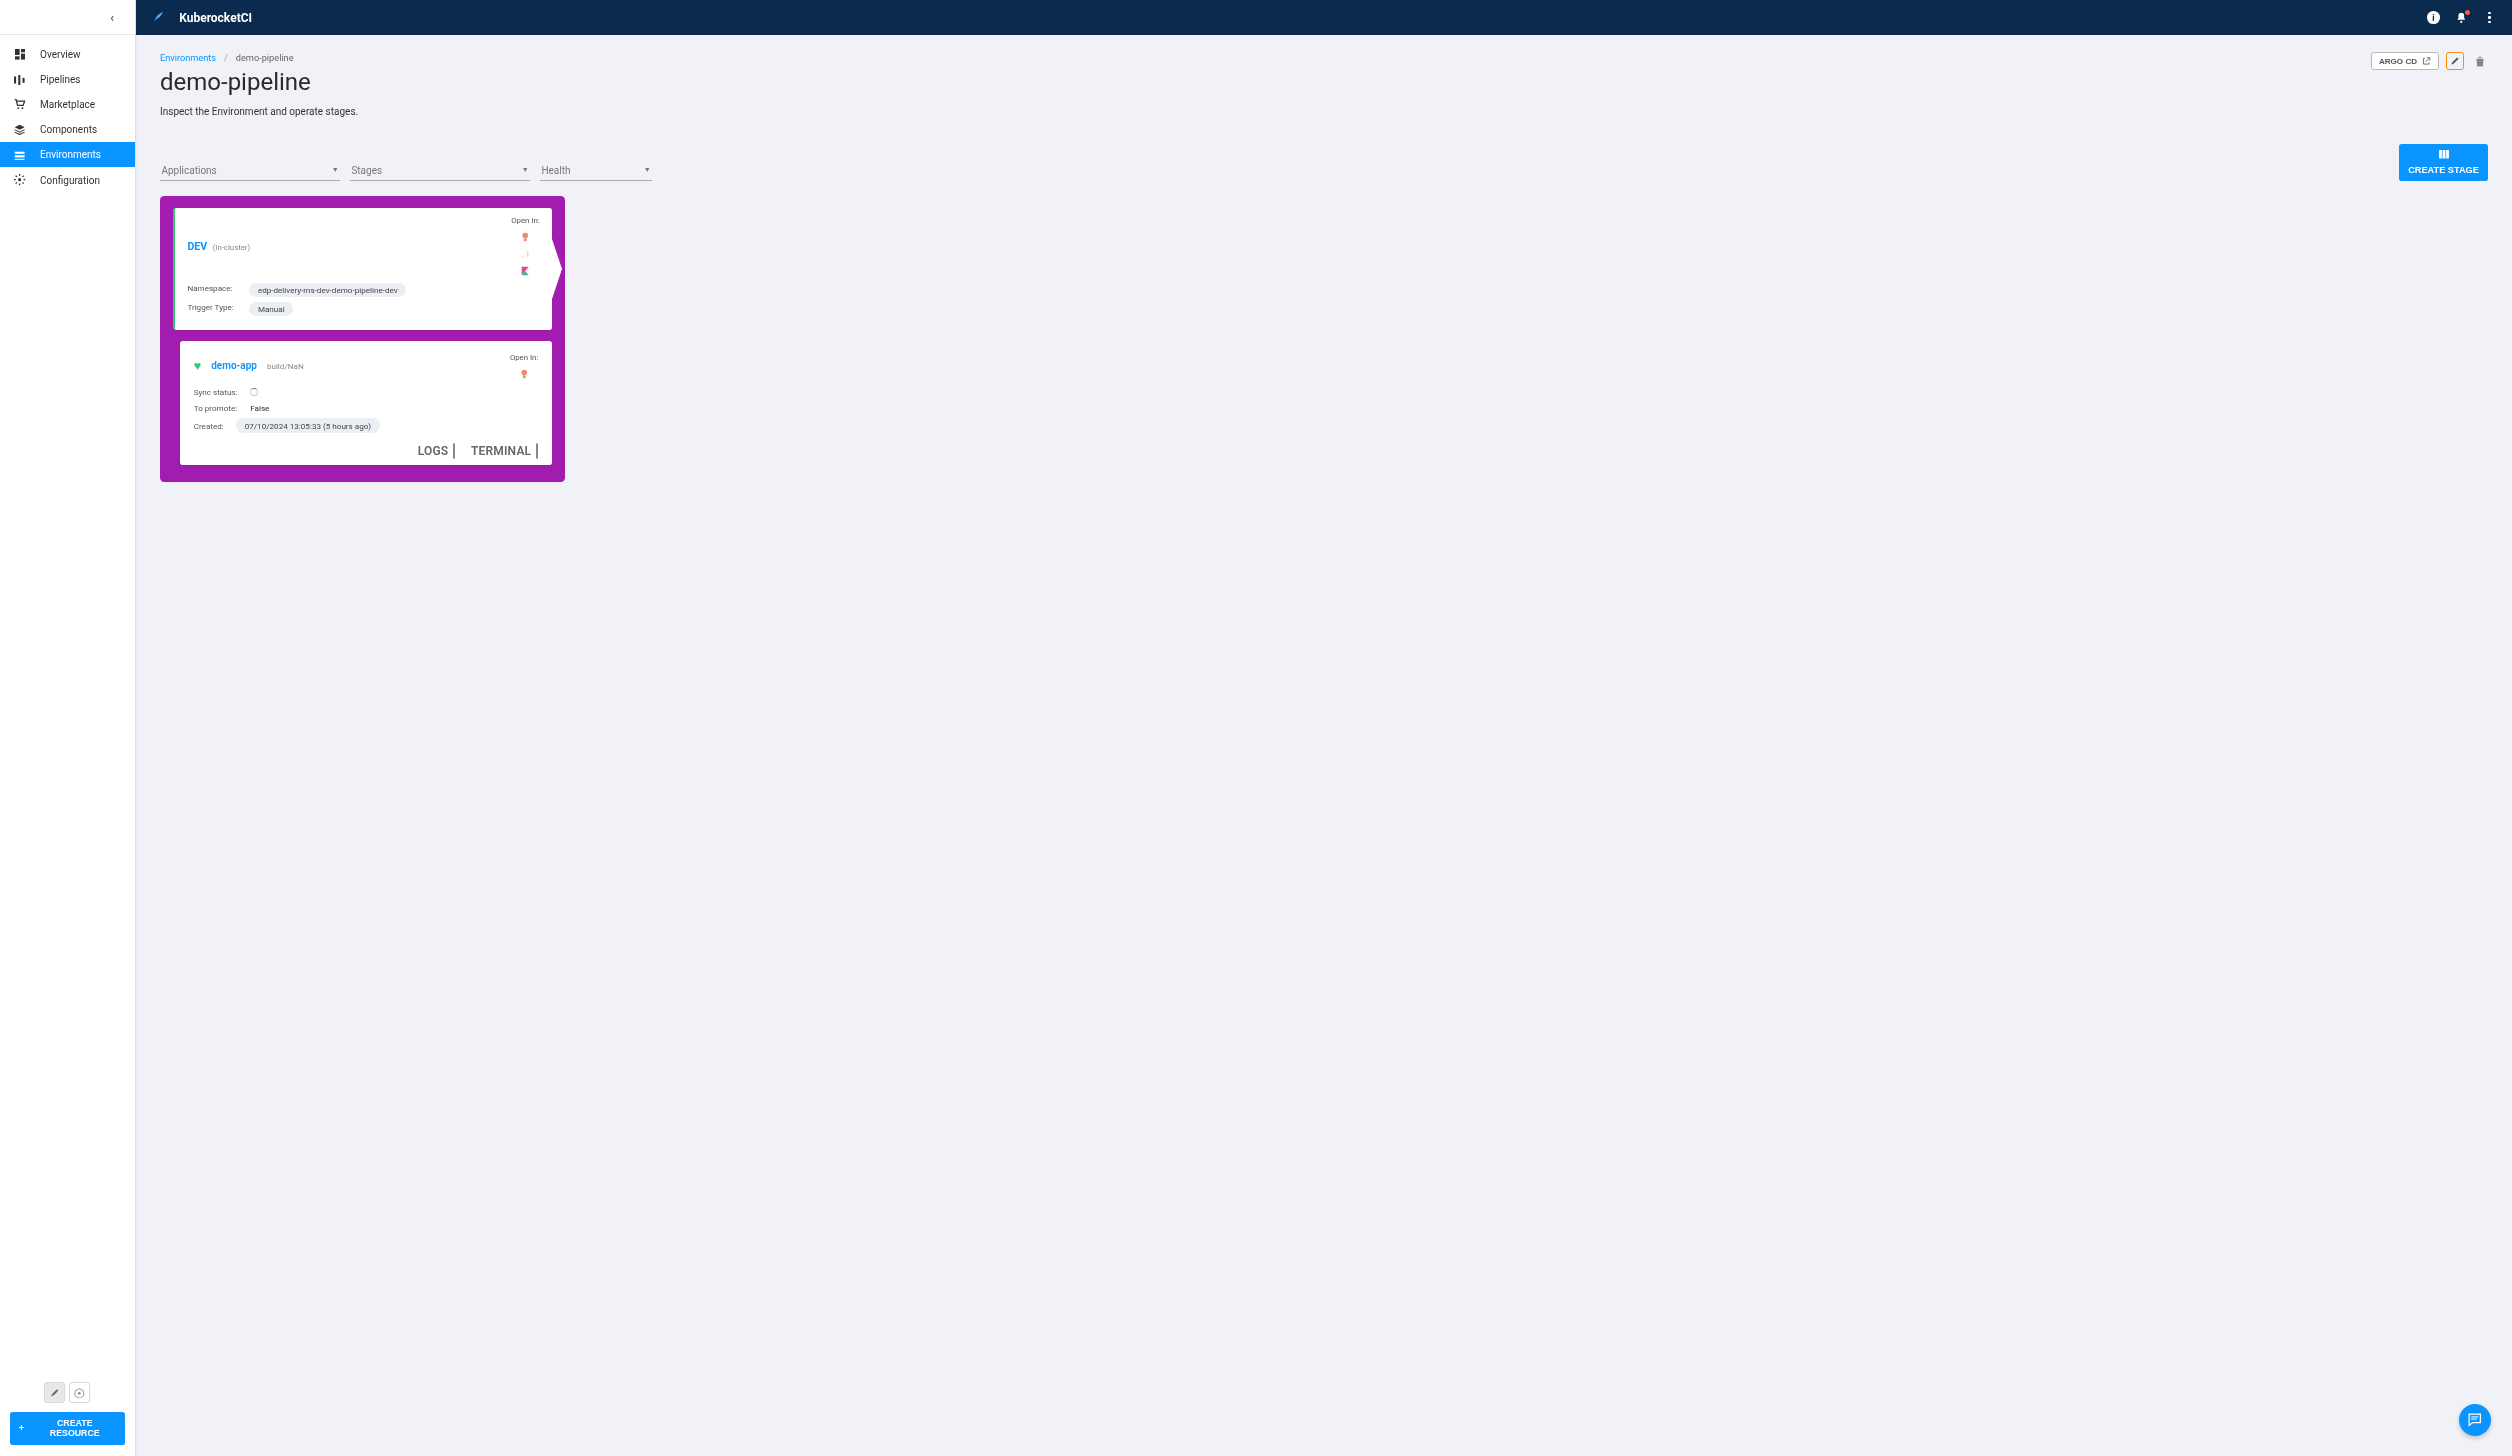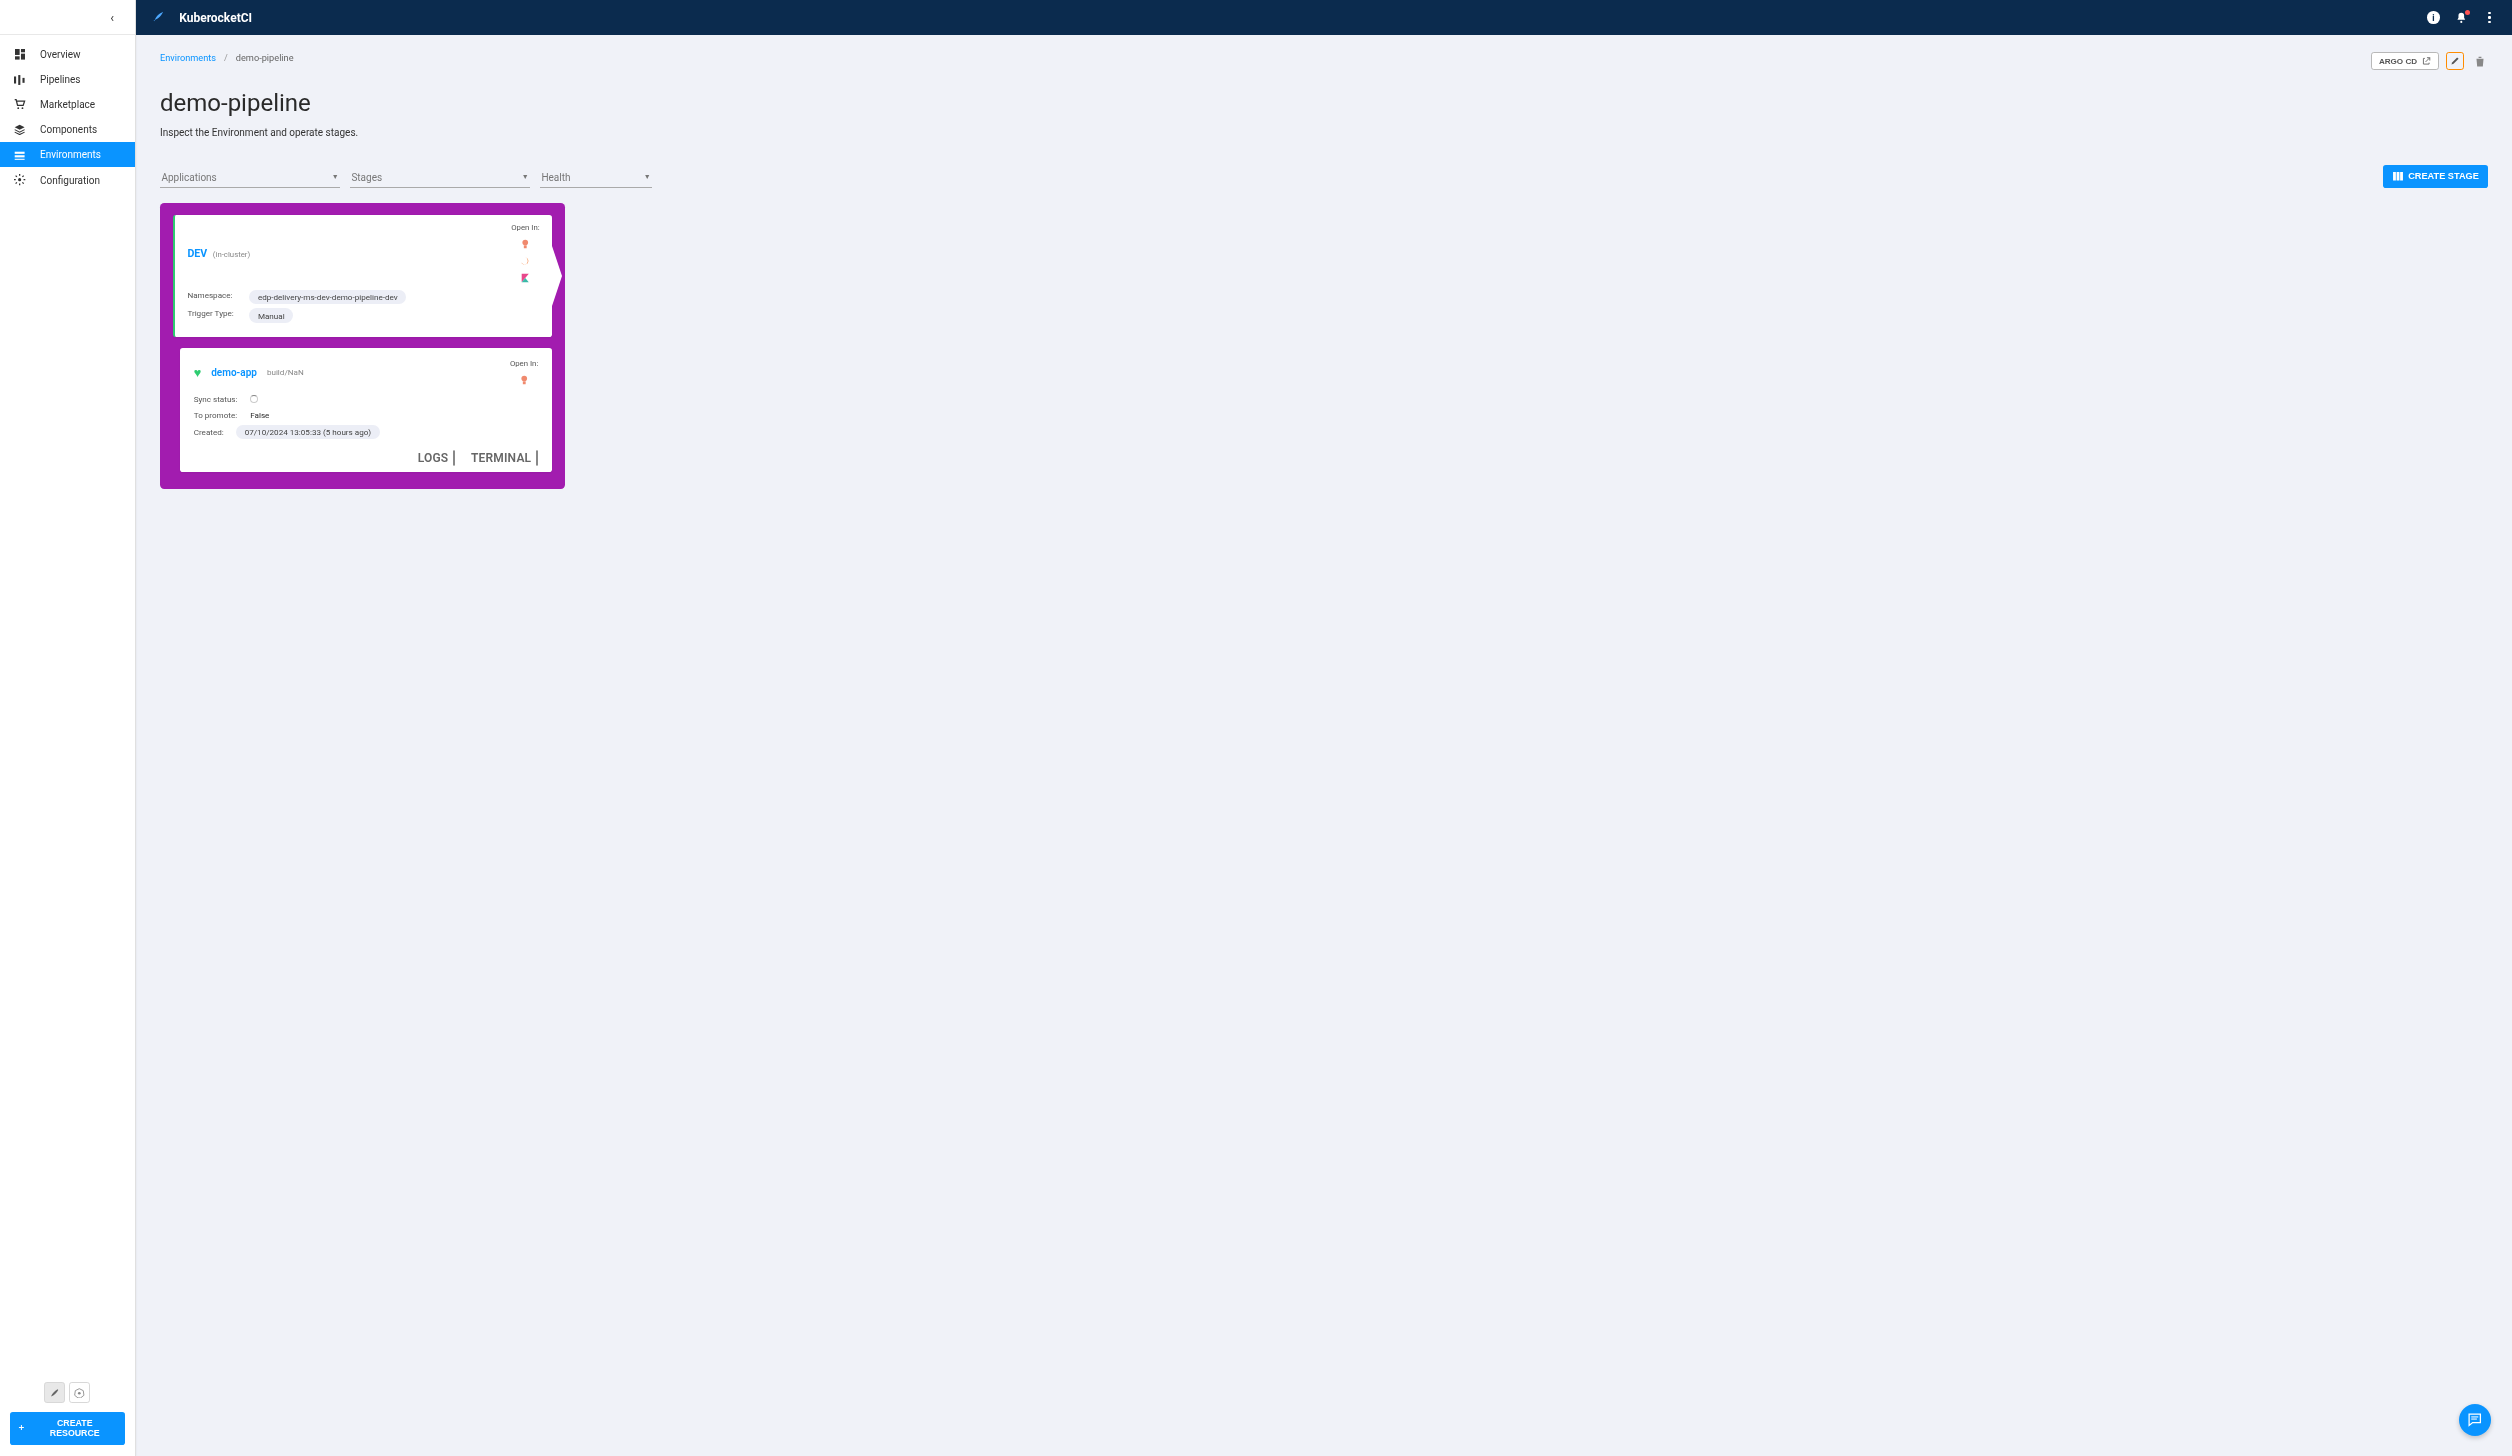--- a/index.html
+++ b/index.html
@@ -24,35 +24,35 @@
 .topbar-spacer { flex: 1; }
 .topbar-icons { display: flex; align-items: center; gap: 14px; }
 .topbar-icon { width: 14px; height: 14px; display: flex; align-items: center; justify-content: center; position: relative; cursor: pointer; }
 .info-circle { width: 12.7px; height: 12.7px; border-radius: 50%; background: #fff; color: #0b2b4e; font-size: 8.5px; font-weight: 800; display: flex; align-items: center; justify-content: center; }
 .bell { color: #fff; font-size: 11.3px; }
 .bell-dot { position: absolute; top: -0.7px; right: -1.4px; width: 5px; height: 5px; background: #ff5252; border-radius: 50%; }
 .kebab { display: flex; flex-direction: column; gap: 2.1px; }
 .kebab span { width: 2.1px; height: 2.1px; background: #fff; border-radius: 50%; }
 .content { flex: 1; padding: 17px 24px; overflow: auto; position: relative; }
 .header-row { display: flex; align-items: flex-start; justify-content: space-between; }
-.breadcrumb { font-size: 9.2px; color: #666; margin-bottom: 26px; }
+.breadcrumb { font-size: 9.2px; color: #666; margin-bottom: 5px; }
 .breadcrumb a { color: #0a94ff; text-decoration: none; }
 .breadcrumb-sep { margin: 0 5.7px; color: #999; }
 .page-title { font-size: 24px; font-weight: 400; color: #2a2a2a; margin-bottom: 10px; }
 .page-desc { font-size: 10px; color: #333; margin-bottom: 27px; }
 .header-actions { display: flex; align-items: center; gap: 7px; }
 .argo-btn { border: 0.7px solid #b8b8b8; background: #fff; border-radius: 2.8px; padding: 3.5px 7px; font-size: 8.1px; font-weight: 600; color: #555; display: flex; align-items: flex-end; gap: 5px; cursor: pointer; }
 .edit-btn { width: 18.4px; height: 18.4px; border: 1.4px solid #ff8c00; border-radius: 2.8px; display: flex; align-items: center; justify-content: center; color: #555; cursor: pointer; }
 .delete-btn { width: 17px; height: 17px; display: flex; align-items: center; justify-content: center; color: #777; cursor: pointer; }
 .filters-row { display: flex; align-items: flex-end; gap: 10px; margin-bottom: 15.5px; }
 .filter-select { flex: 0 0 auto; width: 180px; border: none; border-bottom: 0.7px solid #aaa; padding: 4.2px 1.4px; font-size: 10px; color: #777; display: flex; align-items: center; justify-content: space-between; cursor: pointer; }
 .filter-select.narrow { width: 112px; }
 .filter-select .chev { font-size: 7px; color: #777; }
 .filters-spacer { flex: 1; }
-.create-stage-btn { background: #0a94ff; color: #fff; border: none; border-radius: 2.8px; padding: 6.4px 9.2px; font-size: 9.2px; font-weight: 600; display: flex; align-items: center; gap: 5.7px; cursor: pointer; }
+.create-stage-btn { background: #0a94ff; color: #fff; border: none; border-radius: 2.8px; padding: 6.4px 9.2px; font-size: 9.2px; font-weight: 600; display: flex; align-items: center; gap: 5.7px; cursor: pointer; flex-direction: column; }
 .stage-panel { background: #a21caf; border-radius: 4.2px; padding: 11.3px 12.7px 17px; max-width: 405px; }
 .stage-card { background: #fff; border-left: 2.8px solid #2ecc71; border-radius: 2.8px; padding: 8.5px 12.7px 10px; margin-bottom: 11.3px; box-shadow: 0 0.7px 2.1px rgba(0,0,0,0.06); position: relative; }
 .stage-card::after { content: ''; position: absolute; right: -10px; top: 50%; transform: translateY(-50%); border-left: 10px solid #fff; border-top: 30px solid transparent; border-bottom: 30px solid transparent; }
 .stage-head { display: flex; align-items: center; justify-content: space-between; margin-bottom: 7px; }
 .stage-name { display: flex; align-items: baseline; gap: 5.7px; }
 .stage-name-main { color: #0a94ff; font-weight: 700; font-size: 10.6px; }
 .stage-name-sub { font-size: 7.8px; color: #888; }
 .open-in { display: flex; align-items: center; gap: 7px; flex-direction: column; }
 .open-in-label { font-size: 7.8px; color: #555; }
 .open-in-icon { width: 10px; height: 10px; display: inline-flex; align-items: center; justify-content: center; font-size: 8.5px; cursor: pointer; }

